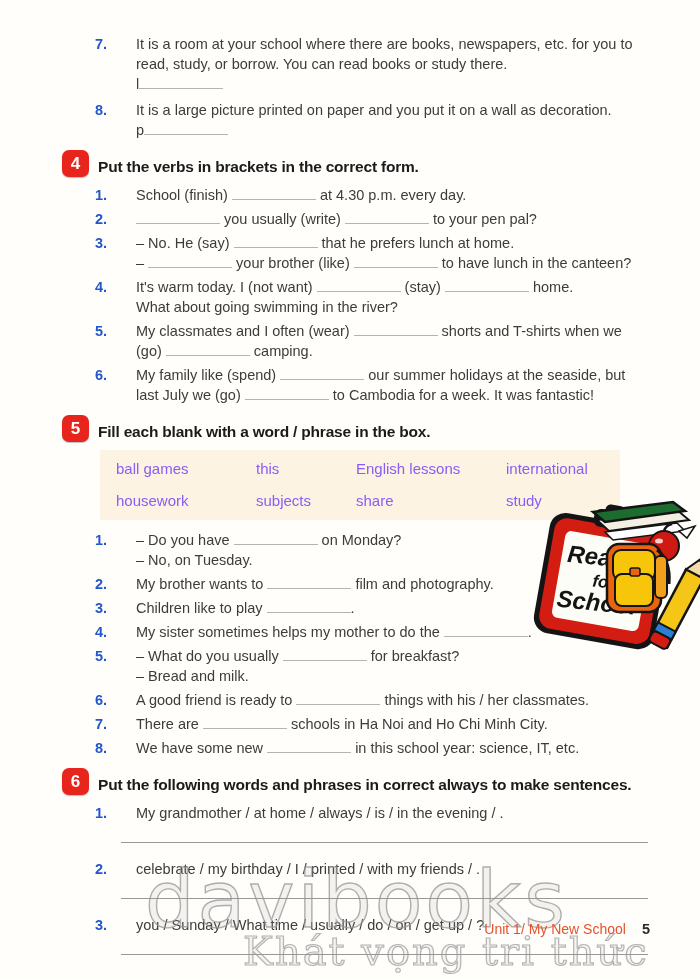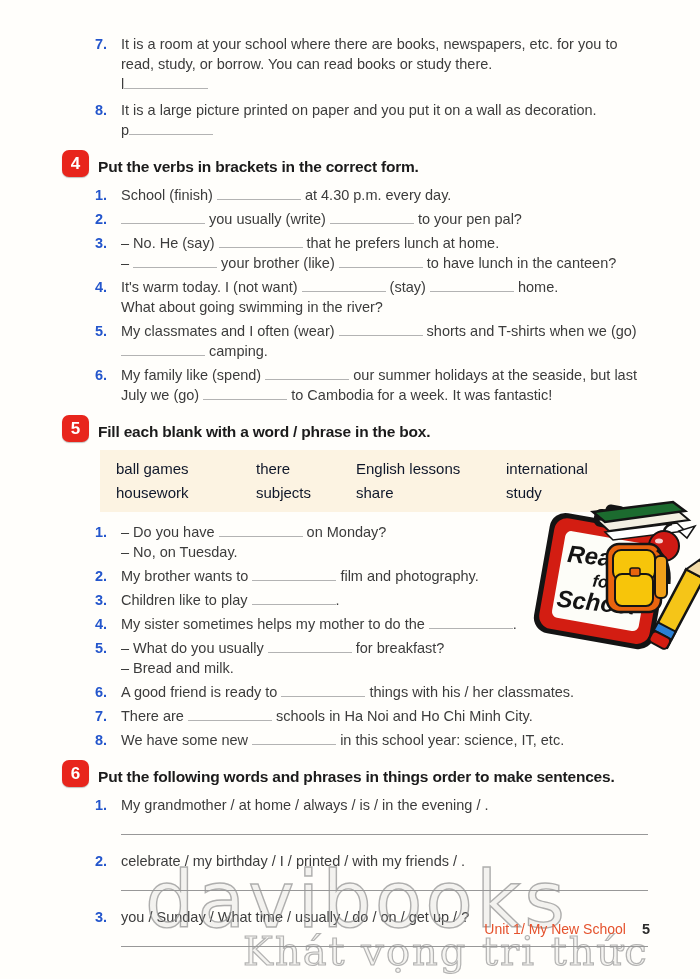--- a/index.html
+++ b/index.html
@@ -10,38 +10,38 @@
     font-size:14.5px;
   }
   .content { padding-top:34px; }
 
   .intro { margin:0 52px 2px 95px; }
   .items { margin:0 52px 0 95px; }
 
   .item { display:flex; margin-bottom:4px; }
   .item .num { color:#2456cc; font-weight:bold; width:26px; flex:none; line-height:20px; }
   .item .body { flex:1; }
-  .line { line-height:20px; }
+  .line { line-height:20px;margin-left:15px; }
   .intro .item { margin-bottom:6px; }
 
   .section-head { display:flex; align-items:center; margin:10px 52px 8px 62px; }
   .badge {
     width:27px; height:27px; background:#e8251c; border-radius:7px;
     color:#ffffff; font-weight:bold; font-size:17px;
     display:flex; align-items:center; justify-content:center; flex:none;
     box-shadow:0 1px 1px rgba(0,0,0,0.25);
   }
   .section-title { font-weight:bold; font-size:15.5px; color:#1b1b1b; margin-left:9px; letter-spacing:-0.2px;margin-top:7px; }
 
   .word-box {
     margin:2px 80px 10px 100px; background:#fcf3e2;
     padding:9px 0 9px 16px;
     display:grid; grid-template-columns:140px 100px 150px 1fr;
-    font-size:15px; line-height:20px; row-gap:4px;
-    color:#0f172a;
+    font-size:15px; line-height:20px; row-gap:12px;
+    color:#8b5cf6;
   }
   .word-box .w { padding:0; }
 
   .blank {
     display:inline-block; border-bottom:1px solid #b3b3b3;
     height:13px; vertical-align:baseline;
   }
   .answer-line {
     border-bottom:1px solid #989898; height:14px; margin:6px 0 12px 0;
   }
@@ -135,21 +135,21 @@
           </div>
       </div>
     </div>
 
     <div class="section-head">
       <span class="badge">5</span>
       <span class="section-title">Fill each blank with a word / phrase in the box.</span>
     </div>
     <div class="word-box">
       <span class="w">ball games</span>
-      <span class="w">there</span>
+      <span class="w">this</span>
       <span class="w">English lessons</span>
       <span class="w">international</span>
       <span class="w">housework</span>
       <span class="w">subjects</span>
       <span class="w">share</span>
       <span class="w">study</span>
     </div>
     <div class="items">
       <div class="item">
         <span class="num">1.</span>
@@ -198,21 +198,21 @@
       <div class="item">
         <span class="num">8.</span>
         <div class="body">
             <div class="line blankable">We have some new <span class="blank" style="width:84px"></span> in this school year: science, IT, etc.</div>
           </div>
       </div>
     </div>
 
     <div class="section-head">
       <span class="badge">6</span>
-      <span class="section-title">Put the following words and phrases in things order to make sentences.</span>
+      <span class="section-title">Put the following words and phrases in correct always to make sentences.</span>
     </div>
     <div class="items">
       <div class="item">
         <span class="num">1.</span>
         <div class="body">
           <div class="line">My grandmother / at home / always / is / in the evening / .</div>
           <div class="answer-line"></div>
         </div>
       </div>
       <div class="item">

